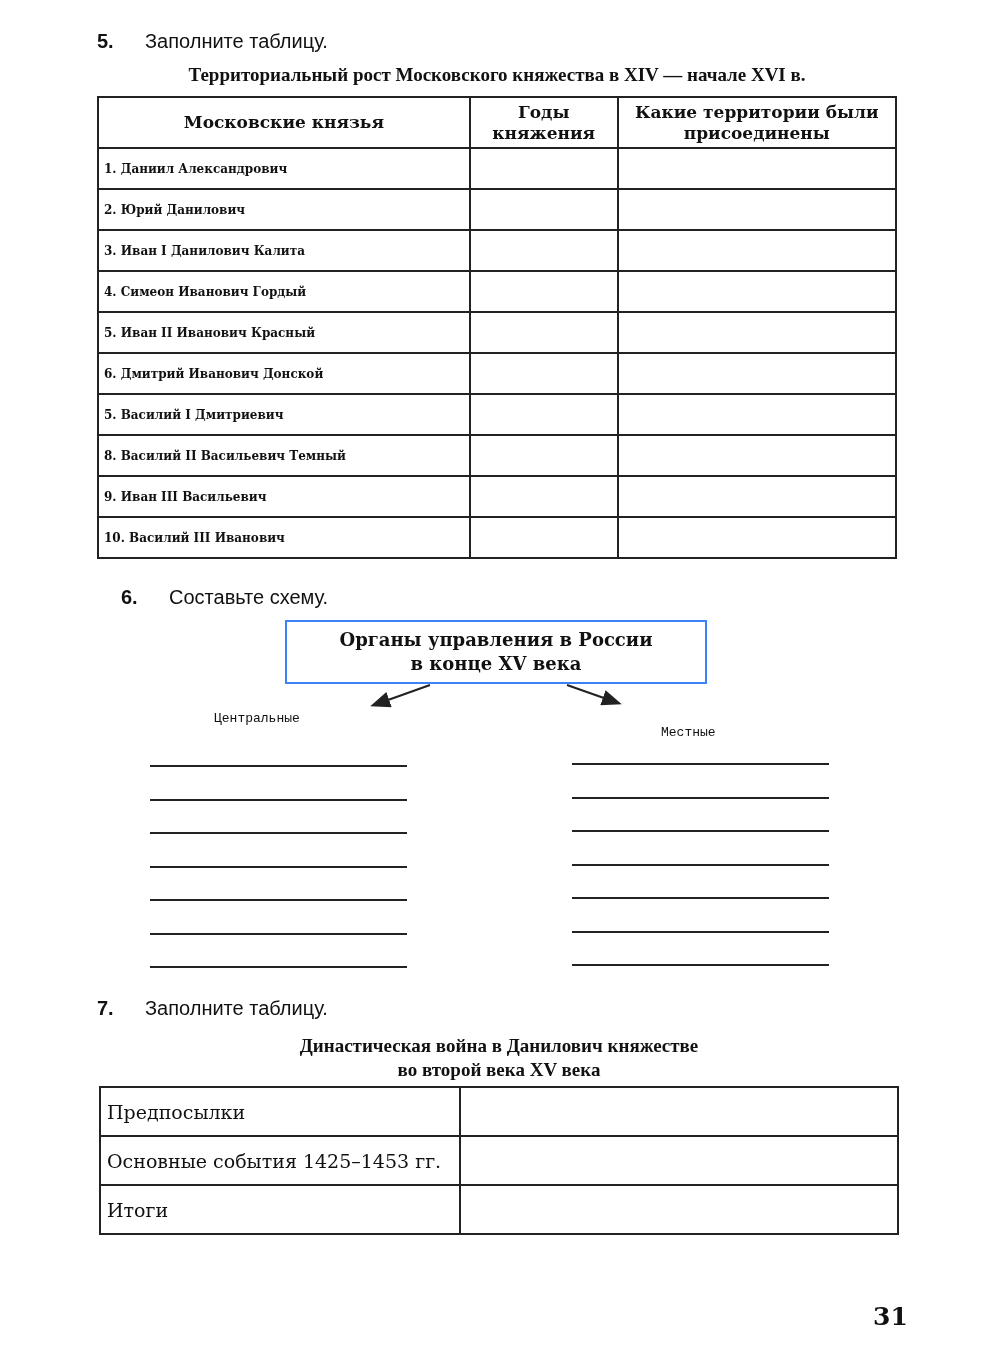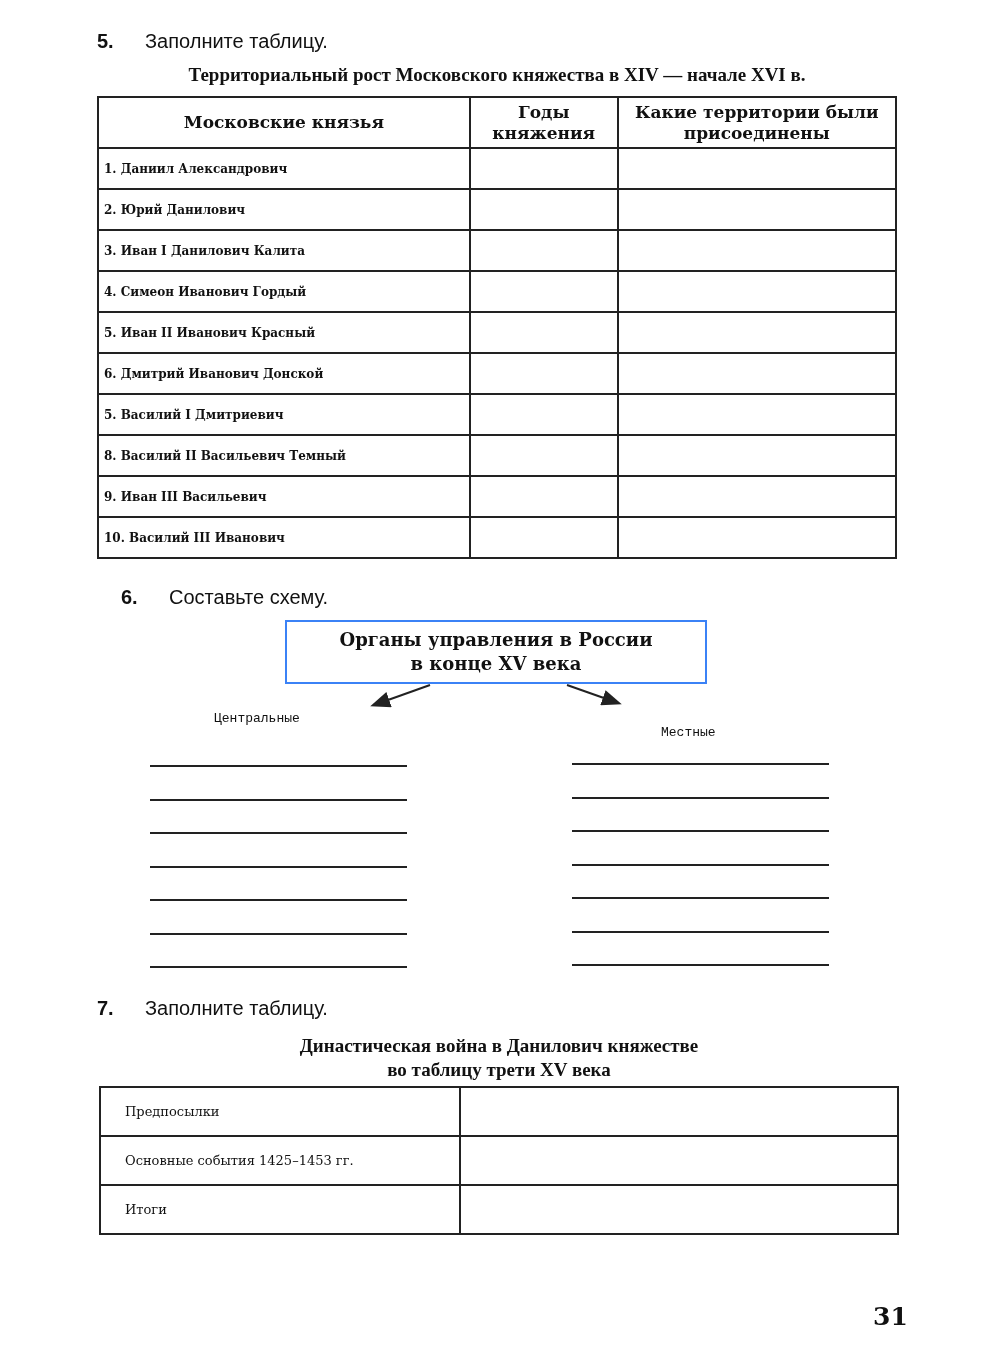--- a/index.html
+++ b/index.html
@@ -12,21 +12,21 @@
     table { border-collapse:collapse; }
     td, th { border:2px solid #222; padding:0; }
     .t1 { left:97px; top:96px; width:800px; }
     .t1 th { font-weight:bold; font-size:17px; line-height:21px; height:49px; text-align:center; font-family:"DejaVu Serif",serif; }
     .t1 td { height:39px; font-size:12px; font-family:"DejaVu Serif",serif; font-weight:600; padding-left:5px; }
     .box { left:285px; top:620px; width:422px; height:64px; border:2px solid #3b82f6;
            font-weight:bold; font-size:18px; text-align:center; line-height:24px; box-sizing:border-box; padding-top:6px; font-family:"DejaVu Serif",serif; }
     .branch { font-size:13px; font-family:Liberation Mono, monospace; }
     .line { height:2px; background:#222; width:257px; }
     .t2 { left:99px; top:1086px; width:800px; }
-    .t2 td { height:47px; font-size:13px; font-family:"DejaVu Serif",serif; padding-left:24px; }
+    .t2 td { height:47px; font-size:19px; font-family:"DejaVu Serif",serif; padding-left:6px; }
     .pagenum { font-weight:bold; font-size:25px; font-family:"DejaVu Serif",serif; }
   </style>
 </head>
 <body>
 
 <div class="abs task" style="left:97px;top:30px;">
   <span class="num">5.</span><span>Заполните таблицу.</span>
 </div>
 <div class="abs title" style="left:97px;top:64px;width:800px;">Территориальный рост Московского княжества в XIV — начале XVI в.</div>
 
@@ -132,21 +132,21 @@
     <div class="abs line" style="left: 572px; top: 897px;"></div>
     <div class="abs line" style="left: 572px; top: 930.5px;"></div>
     <div class="abs line" style="left: 572px; top: 964px;"></div>
   </div>
 
 <div class="abs task" style="left:97px;top:997px;">
   <span class="num">7.</span><span>Заполните таблицу.</span>
 </div>
 <div class="abs title" style="left:99px;top:1034px;width:800px;line-height:24px;">
   <div>Династическая война в Данилович княжестве</div>
-  <div>во таблицу трети XV века</div>
+  <div>во второй века XV века</div>
 </div>
 <table class="abs t2">
   <colgroup>
       <col style="width:361px">
       <col style="width:439px">
     </colgroup>
   <tbody id="t2body">
       <tr>
         <td>Предпосылки</td>
         <td></td>

